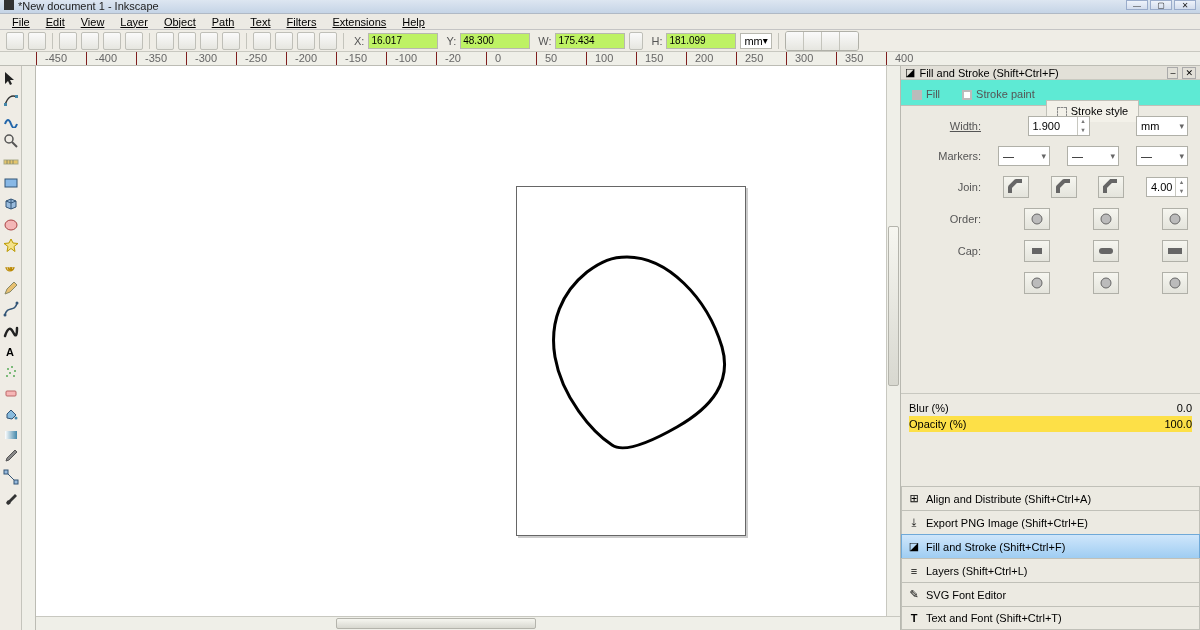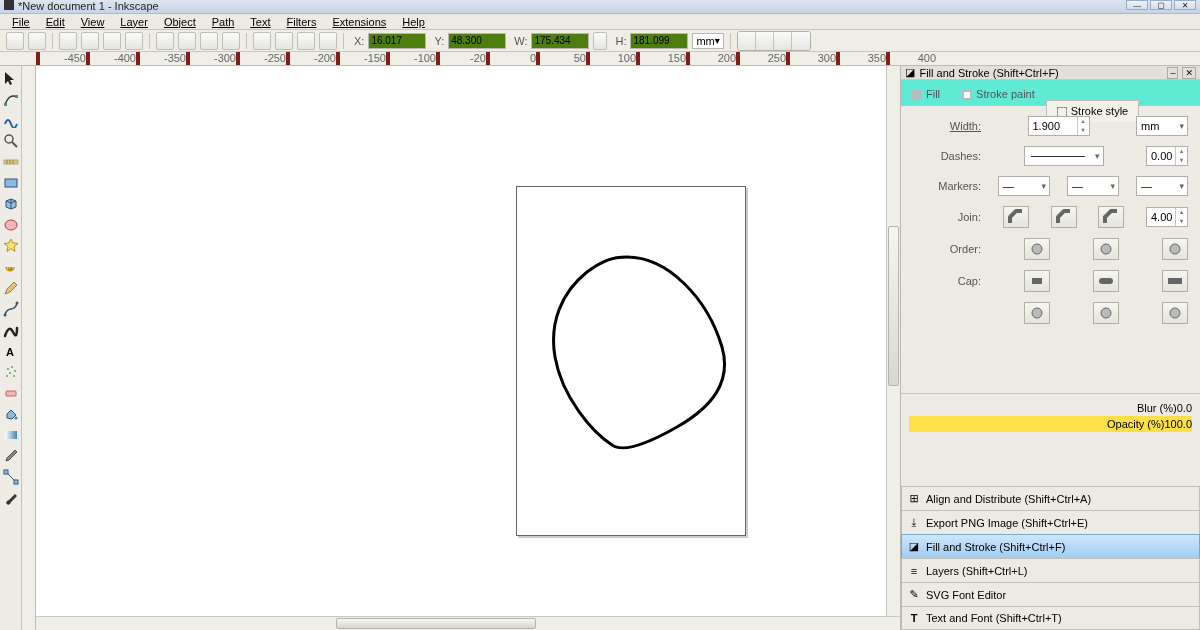--- a/index.html
+++ b/index.html
@@ -14,30 +14,30 @@
 
 .menubar { height: 16px; background: #eceae4; display: flex; align-items: center; padding: 0 4px; gap: 0; border-bottom: 1px solid #c4c4c4; }
 .menubar span { padding: 0 8px; cursor: default; }
 .menubar span u { }
 
 
 .optbar { height: 22px; background: #efede6; display: flex; align-items: center; padding: 0 6px; gap: 4px; border-bottom: 1px solid #c8c8c0; }
 .optbar .tb-btn { width: 18px; height: 18px; background: linear-gradient(#fafafa,#e6e6e0); border: 1px solid #bfbfb8; border-radius: 2px; }
 .optbar .sep { width: 1px; height: 16px; background: #c4c4bc; margin: 0 2px; }
 .optbar label { color: #555; margin-left: 4px; }
-.optbar input { width: 58px; height: 16px; border: 1px solid #b8b8b0; background: #4d7c0f; padding: 0 2px; font-size: 10px; }
+.optbar input { width: 70px; height: 16px; border: 1px solid #b8b8b0; background: #bef264; padding: 0 2px; font-size: 10px; }
 .optbar .unit { height: 16px; border: 1px solid #b8b8b0; background: #fff; padding: 0 3px; display:flex; align-items:center; font-size:10px; }
 .optbar .group { display:flex; border:1px solid #b0b0a8; border-radius:3px; overflow:hidden; }
 .optbar .group .tb-btn { border:none; border-right:1px solid #c4c4bc; border-radius:0; }
 .optbar .group .tb-btn:last-child { border-right:none; }
 
 
 .ruler-h { height: 14px; background: #efefe8; border-bottom: 1px solid #bcbcb4; position: relative; overflow: hidden; }
 .ruler-ticks { position: absolute; inset: 0; display:flex; font-size:8px; color:#666; }
-.ruler-ticks span { position:relative; width:50px; border-left:4px solid #7f1d1d; padding-left:16px;text-align:right; }
+.ruler-ticks span { position:relative; width:50px; border-left:1px solid #7f1d1d; padding-left:8px; }
 
 
 .main { display: flex; height: calc(630px - 14px - 16px - 22px - 14px); }
 
 
 .toolbox { width: 22px; background: #efece5; border-right: 1px solid #c4c4bc; display: flex; flex-direction: column; padding-top: 2px; }
 .toolbox .tool { width: 20px; height: 20px; margin: 0 auto 1px; display: flex; align-items: center; justify-content: center; cursor: pointer; border: 1px solid transparent; }
 .toolbox .tool svg { width: 16px; height: 16px; }
 
 
@@ -70,21 +70,21 @@
 .field .spin { position:absolute; right:0; top:0; width:12px; height:100%; border-left:1px solid #c8c8c0; display:flex; flex-direction:column; }
 .field .spin b { flex:1; font-size:6px; text-align:center; color:#777; }
 .combo { width: 52px; height: 20px; border: 1px solid #b0b0a8; background: #fff; display:flex; align-items:center; padding:0 4px; position:relative; }
 .combo::after { content:"▾"; position:absolute; right:3px; font-size:9px; color:#666; }
 .combo.dash { width: 80px; }
 .combo.dash::before { content:""; position:absolute; left:6px; right:18px; top:50%; border-top:1px solid #333; }
 .btnsq { width: 26px; height: 22px; border: 1px solid #b0b0a8; background: linear-gradient(#f6f6f0,#e4e4dc); display:flex; align-items:center; justify-content:center; }
 .btnsq svg { width:16px; height:16px; }
 
 .sliders { border-top: 1px solid #c8c8c0; padding: 6px 8px; margin-top:auto; }
-.sliders .srow { display:flex; justify-content:flex-end; padding:2px 0; }
+.sliders .srow { display:flex; justify-content:space-between; padding:2px 0; }
 .sliders .srow.sel { background: #fde047; }
 
 .docklist { margin-top: 48px; }
 .docklist .item { height: 24px; border: 1px solid #c0c0b8; border-bottom:none; background:#eceae2; display:flex; align-items:center; padding:0 6px; gap:6px; cursor:pointer; }
 .docklist .item:last-child { border-bottom:1px solid #c0c0b8; }
 .docklist .item.sel { background: linear-gradient(#cfe6fb,#9fcdf2); border-color:#6fa9d8; }
 .docklist .ico { width:12px; height:12px; display:flex; align-items:center; justify-content:center; }
 </style>
 </head>
 <body>
@@ -351,31 +351,20 @@
             <div class="spin">
               <b>▴</b>
               <b>▾</b>
             </div>
           </div>
         <div class="combo">
             <span>mm</span>
           </div>
       </div>
       <div class="row">
-        <label class="nolabel">Dashes:</label>
-        <div class="combo dash"></div>
-        <div class="field small">
-            <span>0.00</span>
-            <div class="spin">
-              <b>▴</b>
-              <b>▾</b>
-            </div>
-          </div>
-      </div>
-      <div class="row">
         <label class="nolabel">Markers:</label>
         <div class="combo">—</div>
         <div class="combo">—</div>
         <div class="combo">—</div>
       </div>
       <div class="row">
         <label class="nolabel">Join:</label>
         <div class="btnsq">
             <svg viewBox="0 0 16 16">
               <path d="M2 14v-6l6-6h6" stroke="#666" fill="none" stroke-width="4" stroke-linejoin="bevel"></path>

